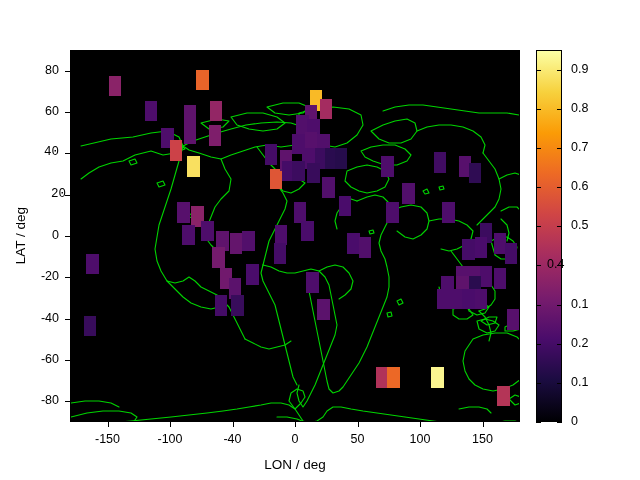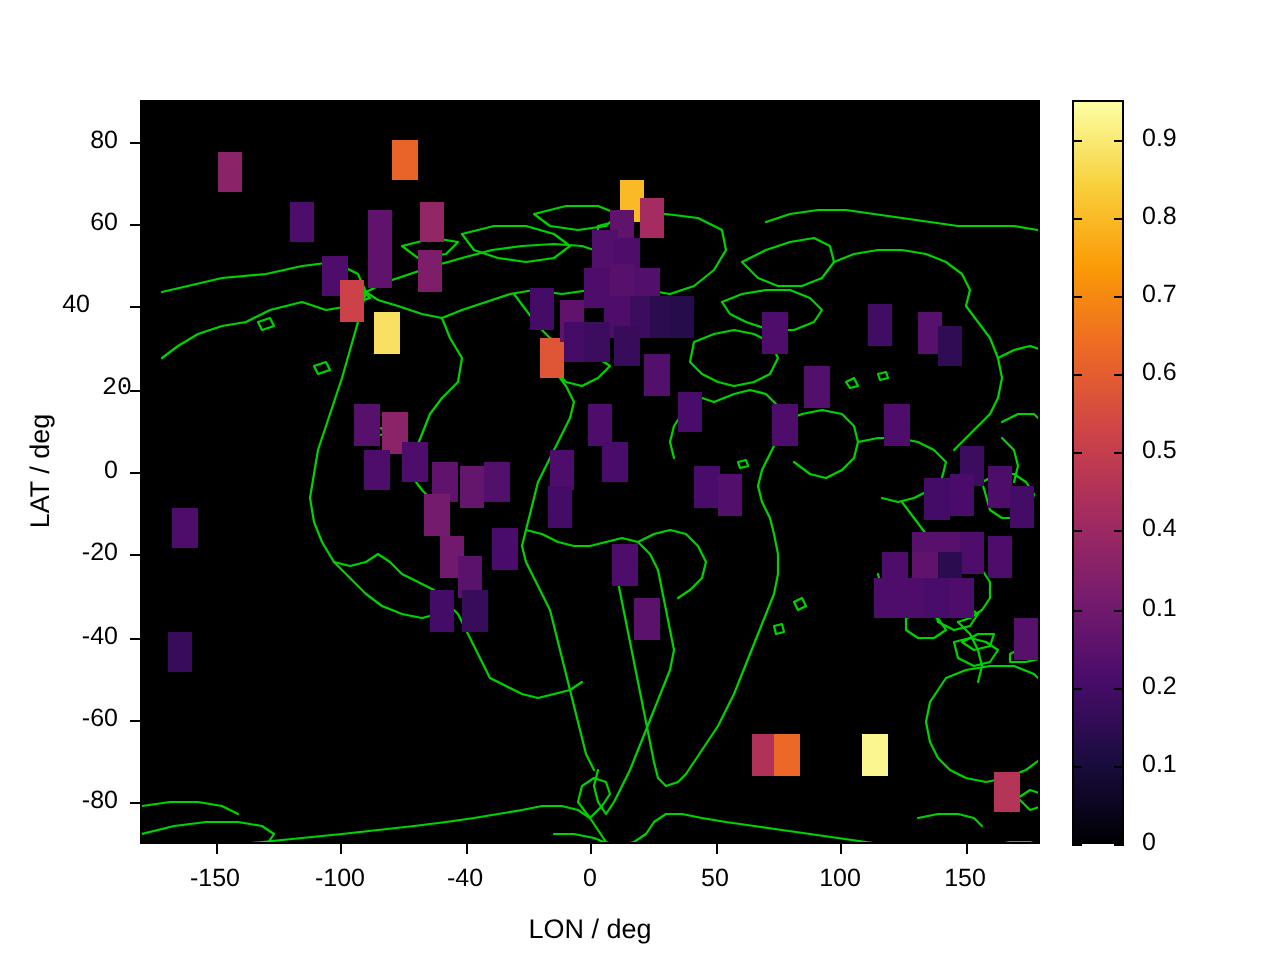--- a/index.html
+++ b/index.html
@@ -248,21 +248,21 @@
       <div class="xticklabel" style="left: 327.5px; top: 432px;">50</div>
       <div class="tick xtick" style="left: 420px; top: 422px;"></div>
       <div class="xticklabel" style="left: 390px; top: 432px;">100</div>
       <div class="tick xtick" style="left: 482.5px; top: 422px;"></div>
       <div class="xticklabel" style="left: 452.5px; top: 432px;">150</div>
       <div class="tick ytick" style="left: 65px; top: 70.6667px;"></div>
       <div class="yticklabel" style="left: 25px; top: 62.6667px;">80</div>
       <div class="tick ytick" style="left: 65px; top: 112px;"></div>
       <div class="yticklabel" style="left: 25px; top: 104px;">60</div>
       <div class="tick ytick" style="left: 65px; top: 153.333px;"></div>
-      <div class="yticklabel" style="left: 11px; top: 145.333px;">40</div>
+      <div class="yticklabel" style="left: 25px; top: 145.333px; font-family: Liberation Mono, monospace;">40</div>
       <div class="tick ytick" style="left: 65px; top: 194.667px;"></div>
       <div class="yticklabel" style="left: 32px; top: 186.667px; font-family: Liberation Mono, monospace;">20</div>
       <div class="tick ytick" style="left: 65px; top: 236px;"></div>
       <div class="yticklabel" style="left: 25px; top: 228px;">0</div>
       <div class="tick ytick" style="left: 65px; top: 277.333px;"></div>
       <div class="yticklabel" style="left: 25px; top: 269.333px; text-align: right;">-20</div>
       <div class="tick ytick" style="left: 65px; top: 318.667px;"></div>
       <div class="yticklabel" style="left: 25px; top: 310.667px;">-40</div>
       <div class="tick ytick" style="left: 65px; top: 360px;"></div>
       <div class="yticklabel" style="left: 25px; top: 352px;">-60</div>
@@ -287,21 +287,21 @@
       <div class="cbtick" style="left: 557px; top: 147.895px;"></div>
       <div class="cbticklabel" style="left: 571px; top: 139.895px;">0.7</div>
       <div class="cbtick" style="left: 536px; top: 187.053px;"></div>
       <div class="cbtick" style="left: 557px; top: 187.053px;"></div>
       <div class="cbticklabel" style="left: 571px; top: 179.053px;">0.6</div>
       <div class="cbtick" style="left: 536px; top: 226.211px;"></div>
       <div class="cbtick" style="left: 557px; top: 226.211px;"></div>
       <div class="cbticklabel" style="left: 571px; top: 218.211px;">0.5</div>
       <div class="cbtick" style="left: 536px; top: 265.368px;"></div>
       <div class="cbtick" style="left: 557px; top: 265.368px;"></div>
-      <div class="cbticklabel" style="left: 571px; top: 257.368px;">0.4</div>
+      <div class="cbticklabel" style="left: 547px; top: 257.368px;">0.4</div>
       <div class="cbtick" style="left: 536px; top: 304.526px;"></div>
       <div class="cbtick" style="left: 557px; top: 304.526px;"></div>
       <div class="cbticklabel" style="left: 571px; top: 296.526px;">0.1</div>
       <div class="cbtick" style="left: 536px; top: 343.684px;"></div>
       <div class="cbtick" style="left: 557px; top: 343.684px;"></div>
       <div class="cbticklabel" style="left: 571px; top: 335.684px;">0.2</div>
       <div class="cbtick" style="left: 536px; top: 382.842px;"></div>
       <div class="cbtick" style="left: 557px; top: 382.842px;"></div>
       <div class="cbticklabel" style="left: 571px; top: 374.842px;">0.1</div>
       <div class="cbtick" style="left: 536px; top: 422px;"></div>

